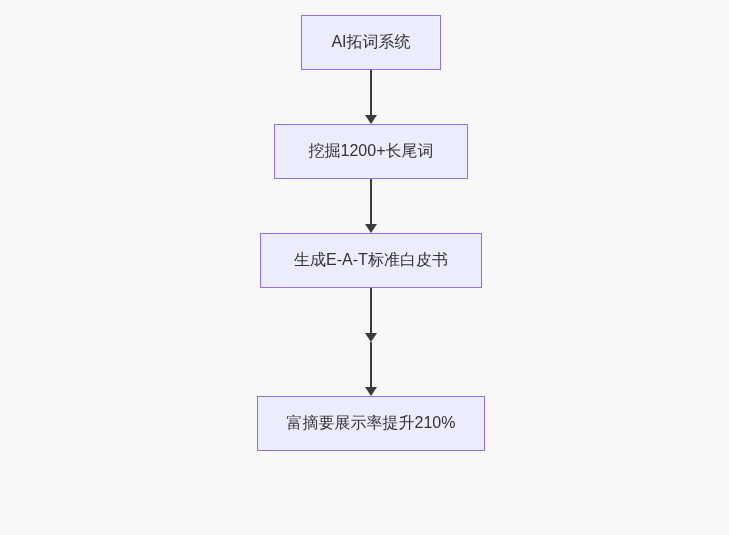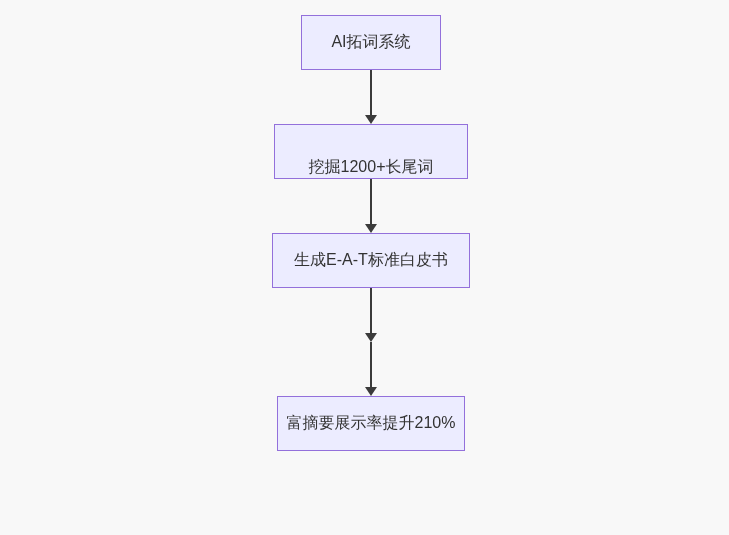--- a/index.html
+++ b/index.html
@@ -30,24 +30,24 @@
     background: var(--node-fill, #ECECFF);
     color: var(--text-color, #333333);
     font-size: 16px;
     display: flex;
     align-items: center;
     justify-content: center;
     text-align: center;
     white-space: nowrap;
   }
   .node-1 { width: 140px; }
-  .node-2 { width: 194px; align-items: flex-end; }
-  .node-3 { width: 198px; }
+  .node-2 { width: 194px; }
+  .node-3 { width: 222px; }
   .node-4 { width: 215px; }
-  .node-5 { width: 188px; }
+  .node-5 { width: 228px; }
   .connector {
     height: 54px;
     display: flex;
     flex-direction: column;
     align-items: center;
   }
   .connector .line {
     width: 2px;
     flex: 1;
     background: var(--edge-color, #4d4d4d);

